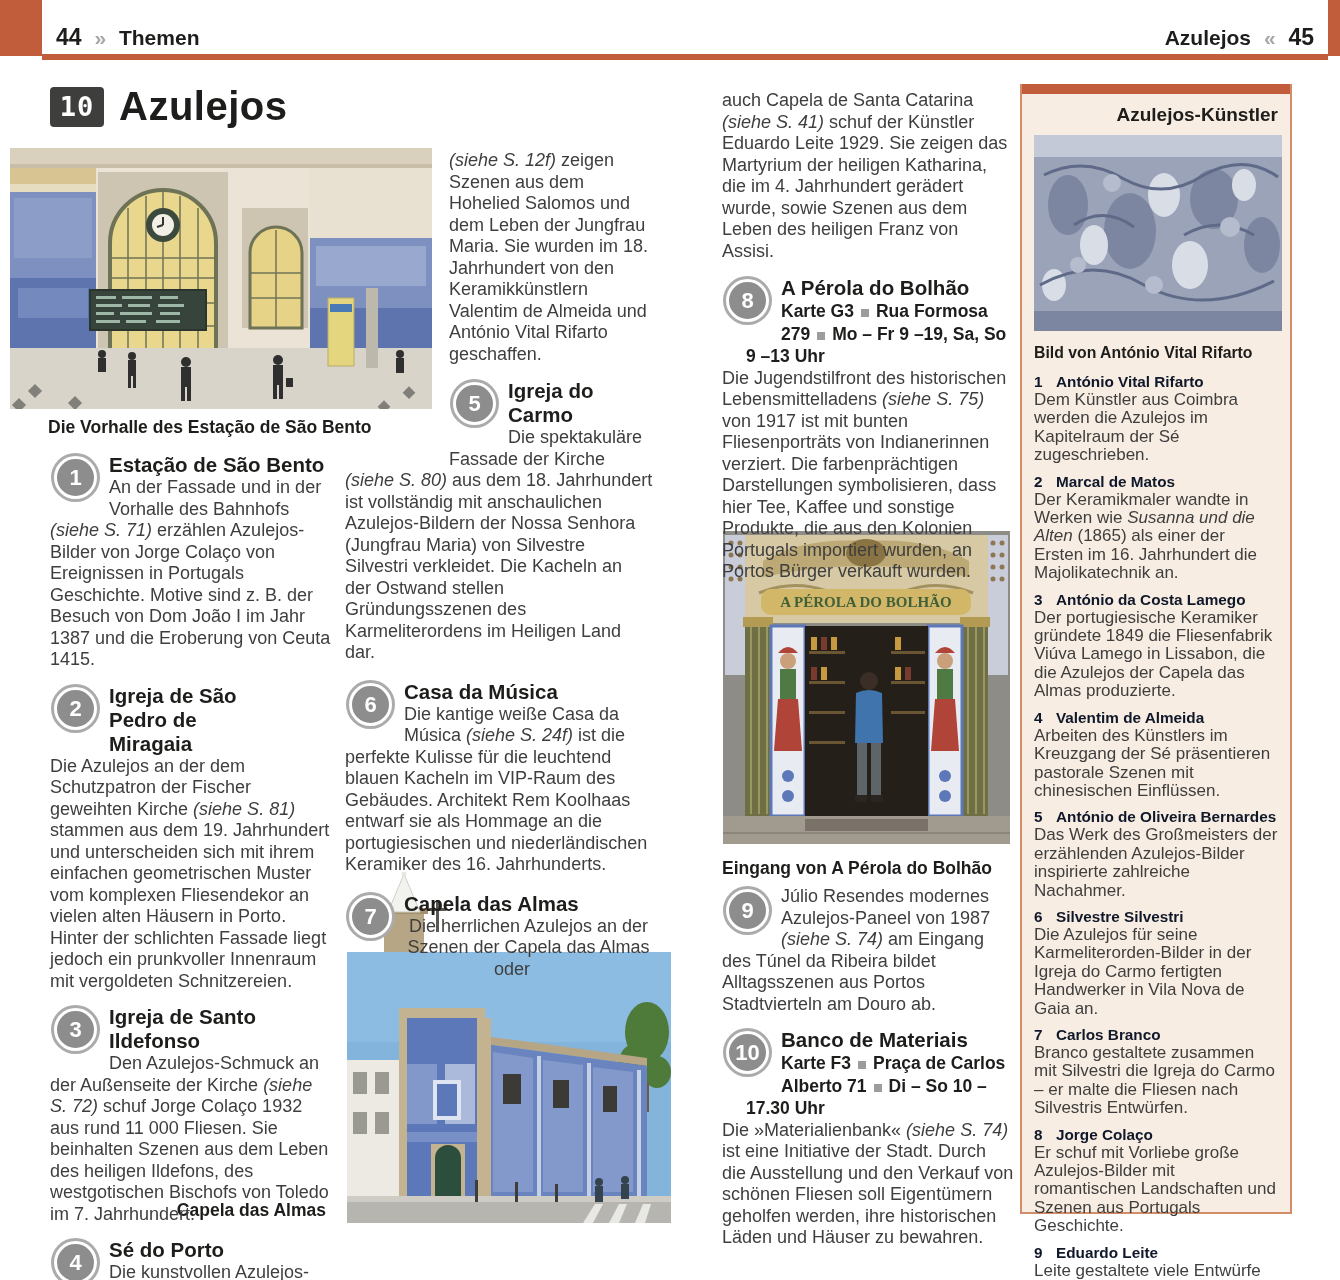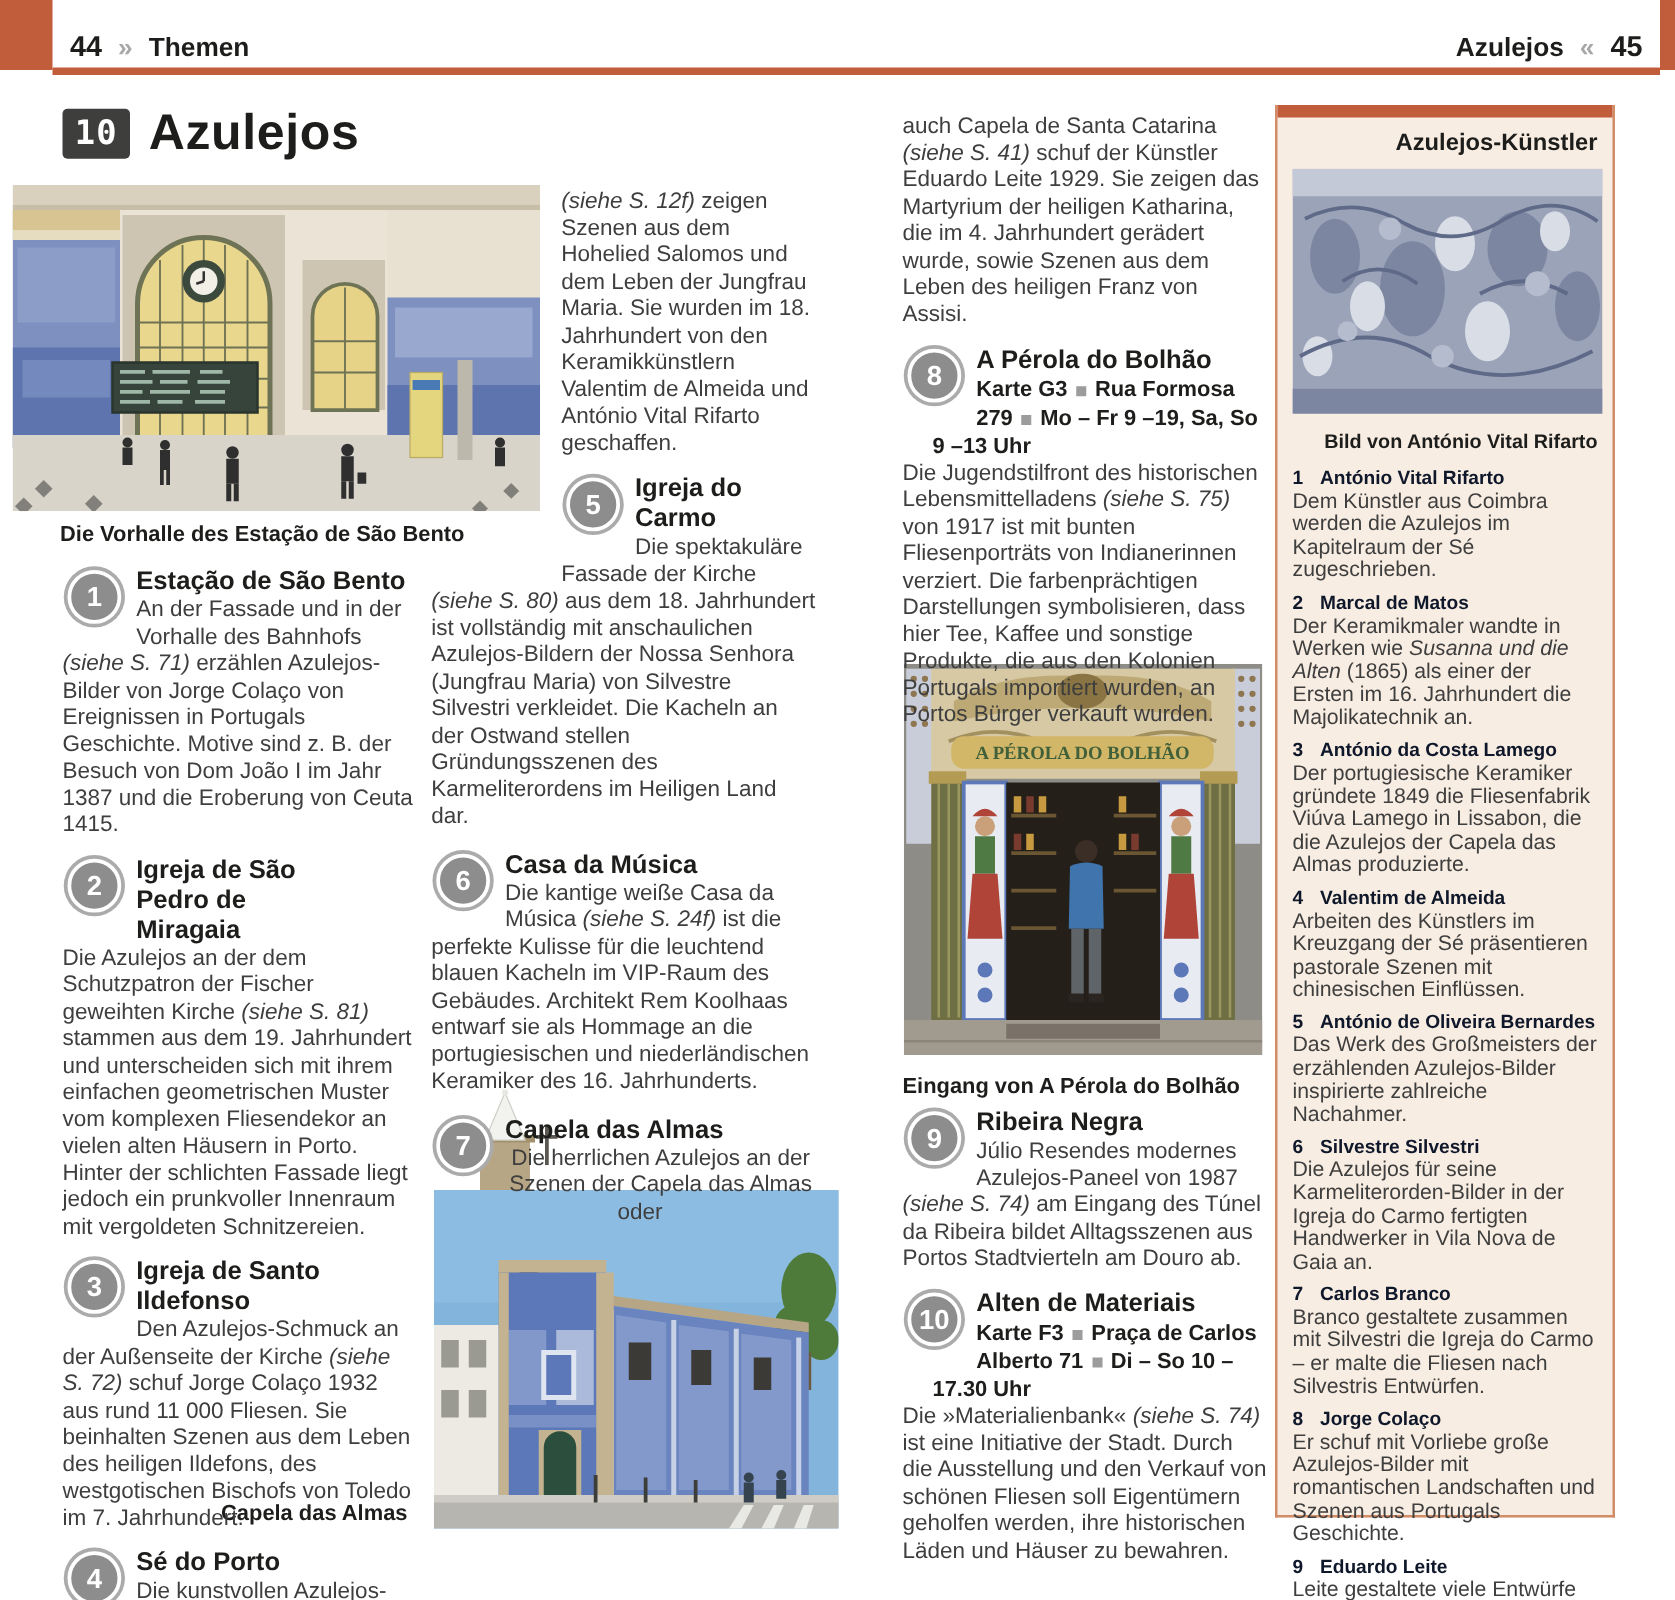--- a/index.html
+++ b/index.html
@@ -44,21 +44,21 @@
   .cap{position:absolute;font-weight:bold;font-size:17.5px;color:#1d1d1b;}
   .photo{position:absolute;overflow:hidden;}
   .photo svg{display:block;}
   
   #sidebar{position:absolute;left:1020px;top:84px;width:272px;height:1130px;
            background:#f8ede2;border:2px solid #d28c68;border-top:none;box-sizing:border-box;}
   .sb-topbar{height:10px;background:#c15d3a;}
   .sb-inner{padding:8px 12px 10px 12px;}
   .sb-title{font-weight:bold;font-size:19px;color:#1d1d1b;margin:2px 0 9px 0;text-align:right;}
   .sb-img{width:248px;height:196px;}
-  .sb-cap{font-weight:bold;font-size:15.8px;color:#1d1d1b;margin:9px 0 10px 0;text-align:right;}
+  .sb-cap{font-weight:bold;font-size:15.8px;color:#1d1d1b;margin:9px 0 10px 0;}
   .artist{margin-bottom:7px;}
   .a-name{font-weight:bold;font-size:15.3px;color:#0f172a;line-height:19px;}
   .a-num{display:inline-block;min-width:22px;}
   .a-body{font-size:17px;line-height:18.4px;margin:0;color:#3e3e3e;}
 </style>
 </head>
 <body>
 
 <div class="page">
 
@@ -421,26 +421,25 @@
         <div class="circle">8</div>
         <h3>A Pérola do Bolhão</h3>
         <div class="info">Karte G3<span class="sq"></span>Rua Formosa 279<span class="sq"></span>Mo – Fr 9 –19, Sa, So 9 –13 Uhr</div>
         <p class="body">Die Jugendstilfront des historischen Lebensmittelladens <i class="it">(siehe S. 75)</i> von 1917 ist mit bunten Fliesenporträts von Indianerinnen verziert. Die farbenprächtigen Darstellungen symbolisieren, dass hier Tee, Kaffee und sonstige Produkte, die aus den Kolonien Portugals importiert wurden, an Portos Bürger verkauft wurden.</p>
       </div>
     </div>
 
   <div class="col" id="col3b">
       <div class="section">
         <div class="circle">9</div>
-        <h3>Ribeira Negra</h3>
         <p class="body">Júlio Resendes modernes Azulejos-Paneel von 1987 <i class="it">(siehe S. 74)</i> am Eingang des Túnel da Ribeira bildet Alltagsszenen aus Portos Stadtvierteln am Douro ab.</p>
       </div>
       <div class="section">
         <div class="circle">10</div>
-        <h3>Alten de Materiais</h3>
+        <h3>Banco de Materiais</h3>
         <div class="info">Karte F3<span class="sq"></span>Praça de Carlos Alberto 71<span class="sq"></span>Di – So 10 –17.30 Uhr</div>
         <p class="body">Die »Materialienbank« <i class="it">(siehe S. 74)</i> ist eine Initiative der Stadt. Durch die Ausstellung und den Verkauf von schönen Fliesen soll Eigentümern geholfen werden, ihre historischen Läden und Häuser zu bewahren.</p>
       </div>
     </div>
 
   <div id="sidebar">
     <div class="sb-topbar"></div>
     <div class="sb-inner">
       <div class="sb-title">Azulejos-Künstler</div>
       <svg class="sb-img" viewBox="0 0 248 196">

